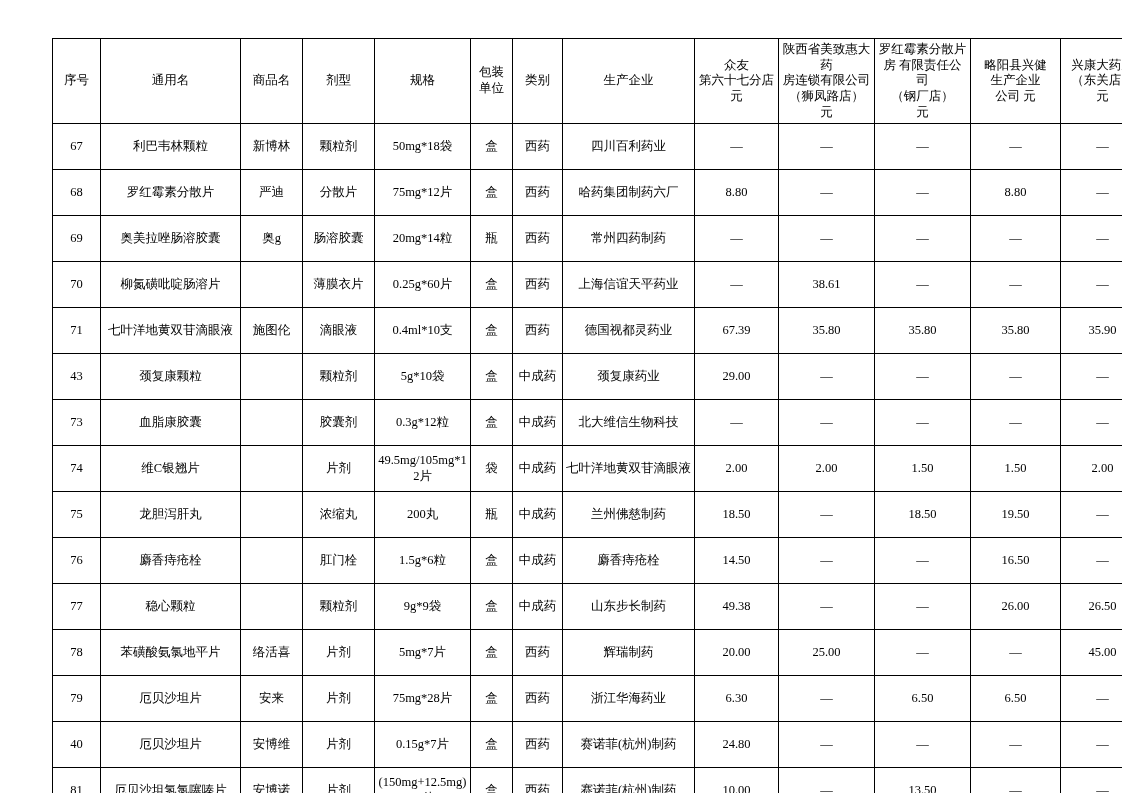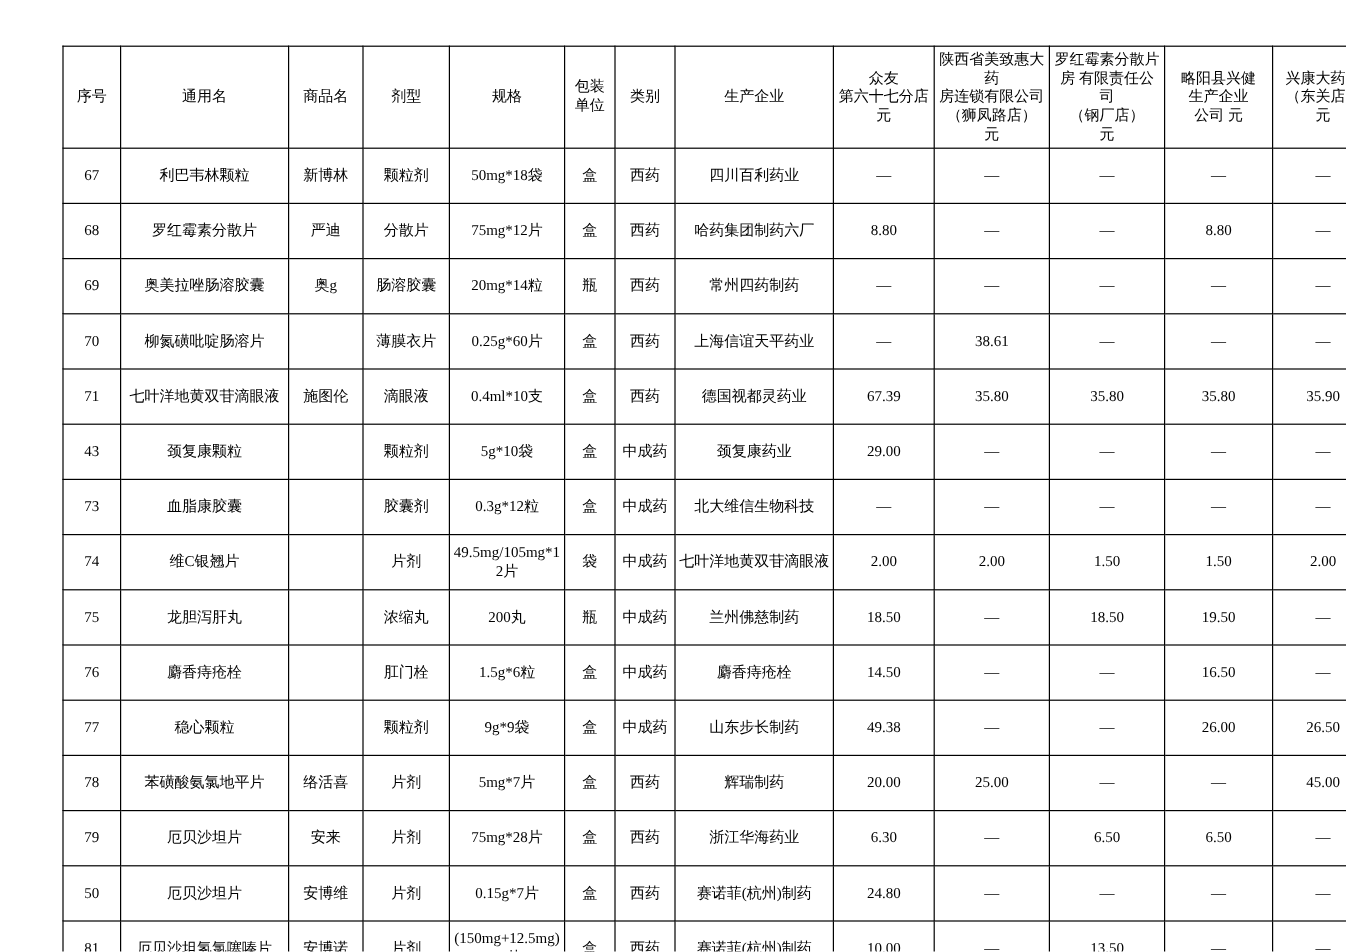--- a/index.html
+++ b/index.html
@@ -313,21 +313,21 @@
           <td>盒</td>
           <td>西药</td>
           <td>浙江华海药业</td>
           <td>6.30</td>
           <td>—</td>
           <td>6.50</td>
           <td>6.50</td>
           <td>—</td>
         </tr>
         <tr>
-          <td>50</td>
+          <td>40</td>
           <td>厄贝沙坦片</td>
           <td>安博维</td>
           <td>片剂</td>
           <td>0.15g*7片</td>
           <td>盒</td>
           <td>西药</td>
           <td>赛诺菲(杭州)制药</td>
           <td>24.80</td>
           <td>—</td>
           <td>—</td>

